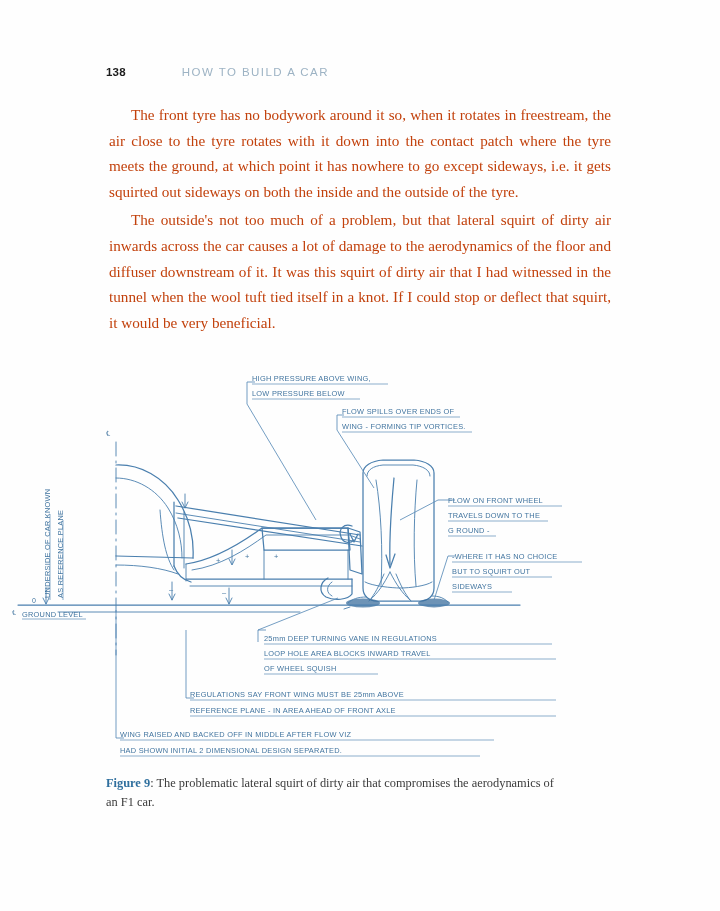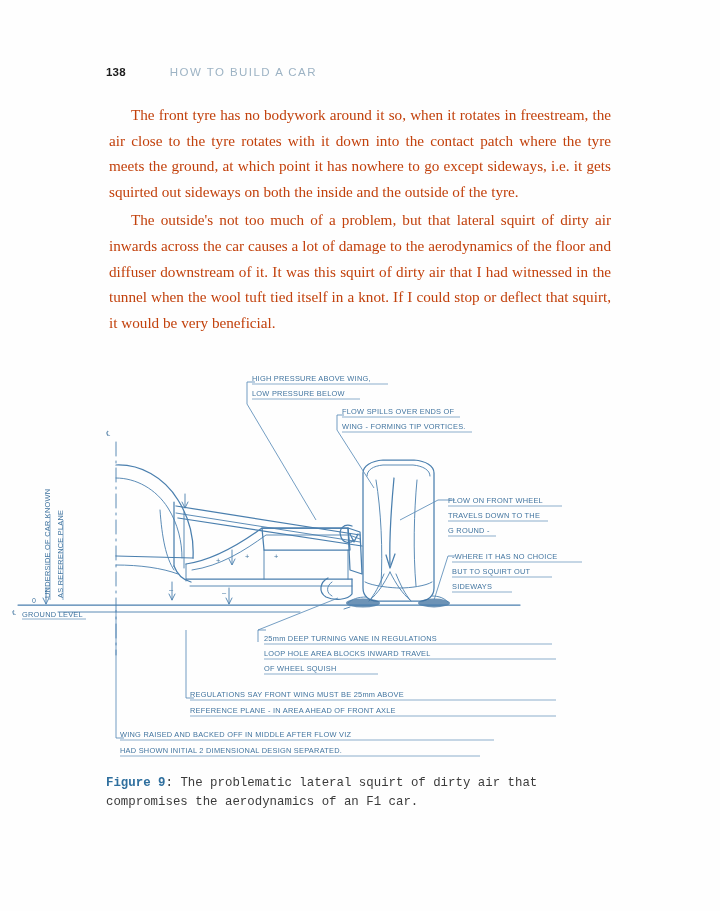--- a/index.html
+++ b/index.html
@@ -18,21 +18,21 @@
     overflow: hidden;
   }
 
   
   .runhead {
     position: absolute;
     left: 106px;
     top: 66px;
     display: flex;
     align-items: baseline;
-    gap: 16px;
+    gap: 28px;
   }
   .runhead-num {
     font-family: "Liberation Sans", sans-serif;
     font-weight: bold;
     font-size: 11.5px;
     color: #1c1c1c;
     letter-spacing: 0.2px;
   }
   .runhead-title {
     font-family: "Liberation Sans", sans-serif;
@@ -73,21 +73,21 @@
     height: 420px;
   }
   .figure-wrap svg { display: block; }
 
   
   .caption {
     position: absolute;
     left: 106px;
     top: 774px;
     width: 460px;
-    font-family: Liberation Mono, monospace;
+    font-family: Liberation Serif, serif;
     font-size: 12.4px;
     line-height: 18.6px;
     color: #3b3b3b;
   }
   .caption b {
     color: #2f6f9e;
     font-weight: bold;
   }
 </style>
 </head>

